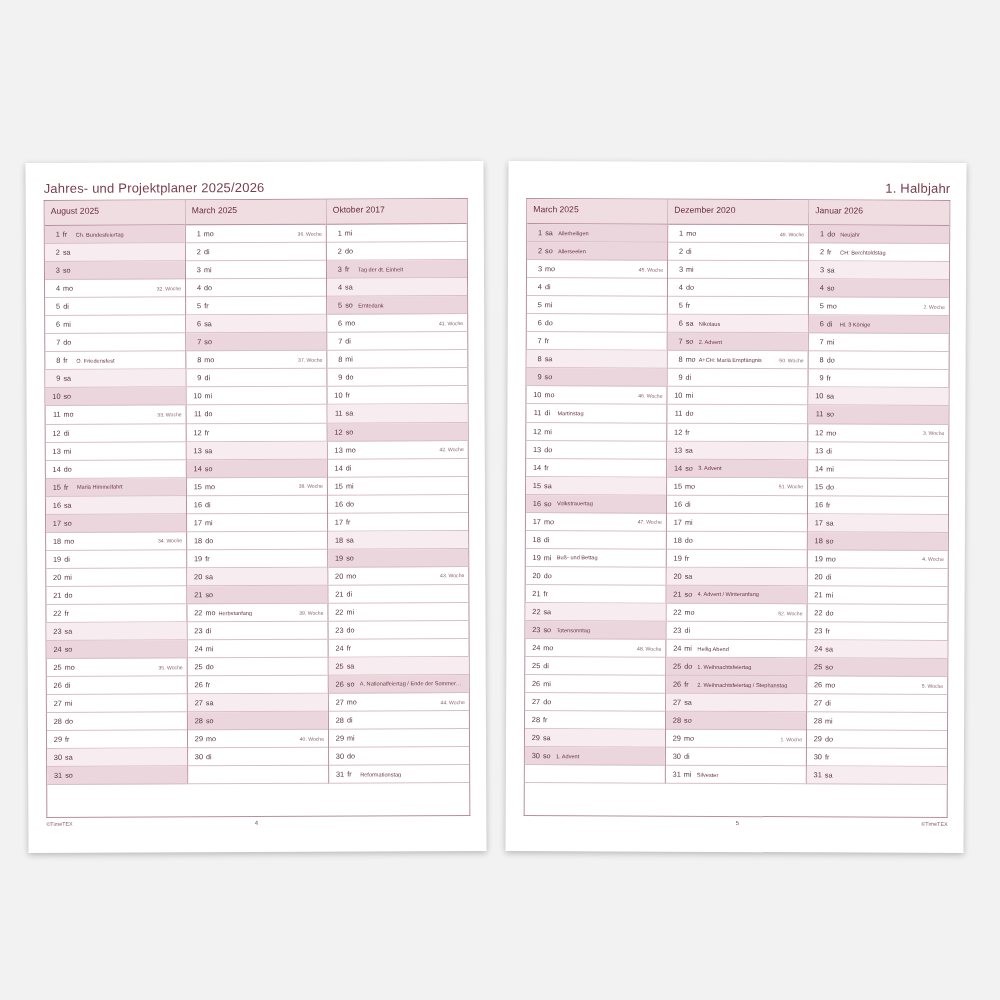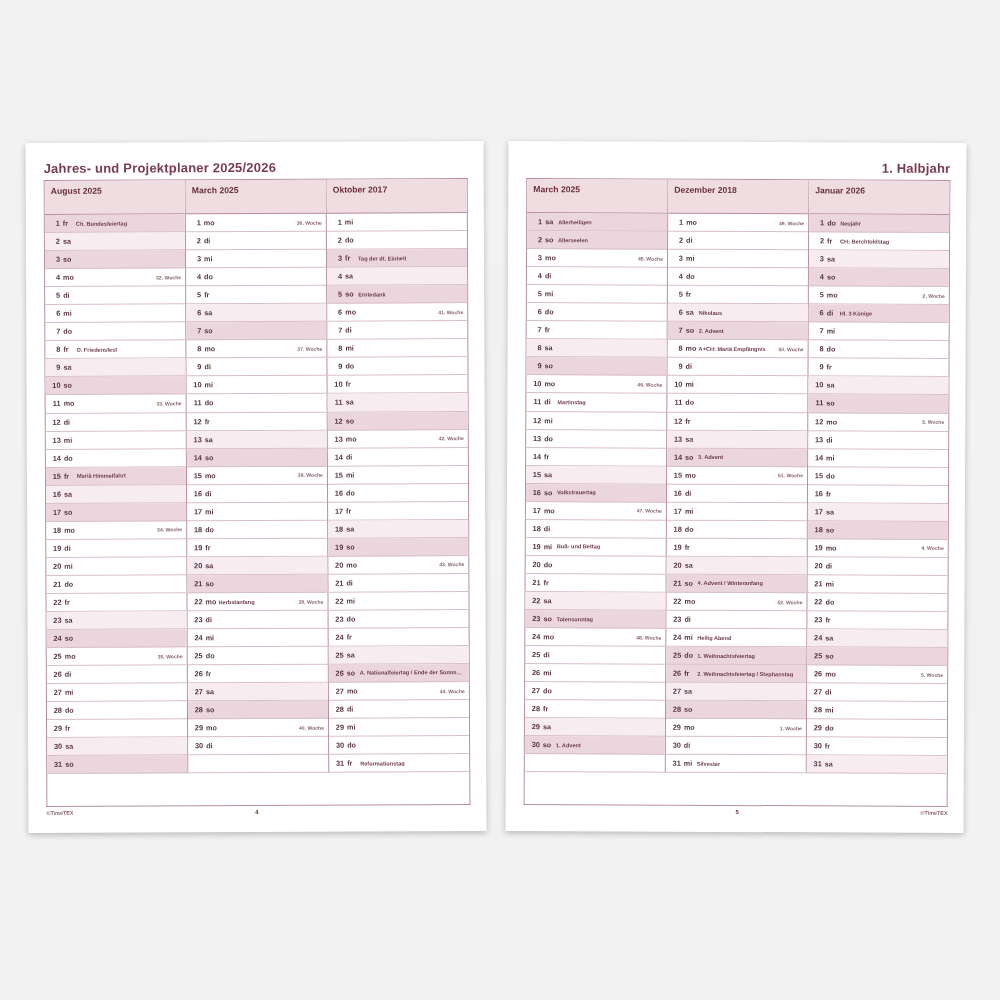--- a/index.html
+++ b/index.html
@@ -8,21 +8,21 @@
     background:#ffffff;
     font-family:"Liberation Sans", sans-serif;
     color:#6b3a46;
     overflow:hidden;
   }
   .page{
     position:absolute;inset:0;
     background:#f2f2f2;
   }
   .shadowwrap{
-    position:absolute;left:20px;top:120px;width:960px;height:720px;font-weight:bold;
+    position:absolute;left:20px;top:140px;width:960px;height:720px;
   }
   .sheet{
     position:absolute;top:22px;
     width:458px;height:690px;
     background:#fff;
     box-shadow:0 2px 6px rgba(0,0,0,.25);
   }
   .sheet.left{left:7px;transform:rotate(-0.25deg);}
   .sheet.right{left:487px;transform:rotate(0.25deg);}
   .inner{
@@ -42,21 +42,21 @@
     flex:1 1 0;
     border-right:1px solid #b98f9c;
     min-width:0;
   }
   .mcol:last-child{border-right:none;}
   .mhead{
     background:#f0dde2;
     border-bottom:1px solid #b98f9c;
     font-size:8.6px;
     color:#6b2f3f;
-    padding:4px 5px 16px 6px;
+    padding:4px 5px 7px 6px;
     height:13px;line-height:13px;
     white-space:nowrap;
     overflow:hidden;
   }
   .row{
     display:flex;
     align-items:center;
     height:17.05px;
     border-bottom:1px solid #d9bfc7;
     font-size:7.4px;
@@ -869,21 +869,21 @@
                 <span class="wk"></span>
               </div>
               <div class="row">
                 <span class="num"></span>
                 <span class="wd"></span>
                 <span class="ev"></span>
                 <span class="wk"></span>
               </div>
             </div>
             <div class="mcol">
-              <div class="mhead">Dezember 2018</div>
+              <div class="mhead">Dezember 2020</div>
               <div class="row">
                 <span class="num">1</span>
                 <span class="wd">mo</span>
                 <span class="ev"></span>
                 <span class="wk">49. Woche</span>
               </div>
               <div class="row">
                 <span class="num">2</span>
                 <span class="wd">di</span>
                 <span class="ev"></span>

